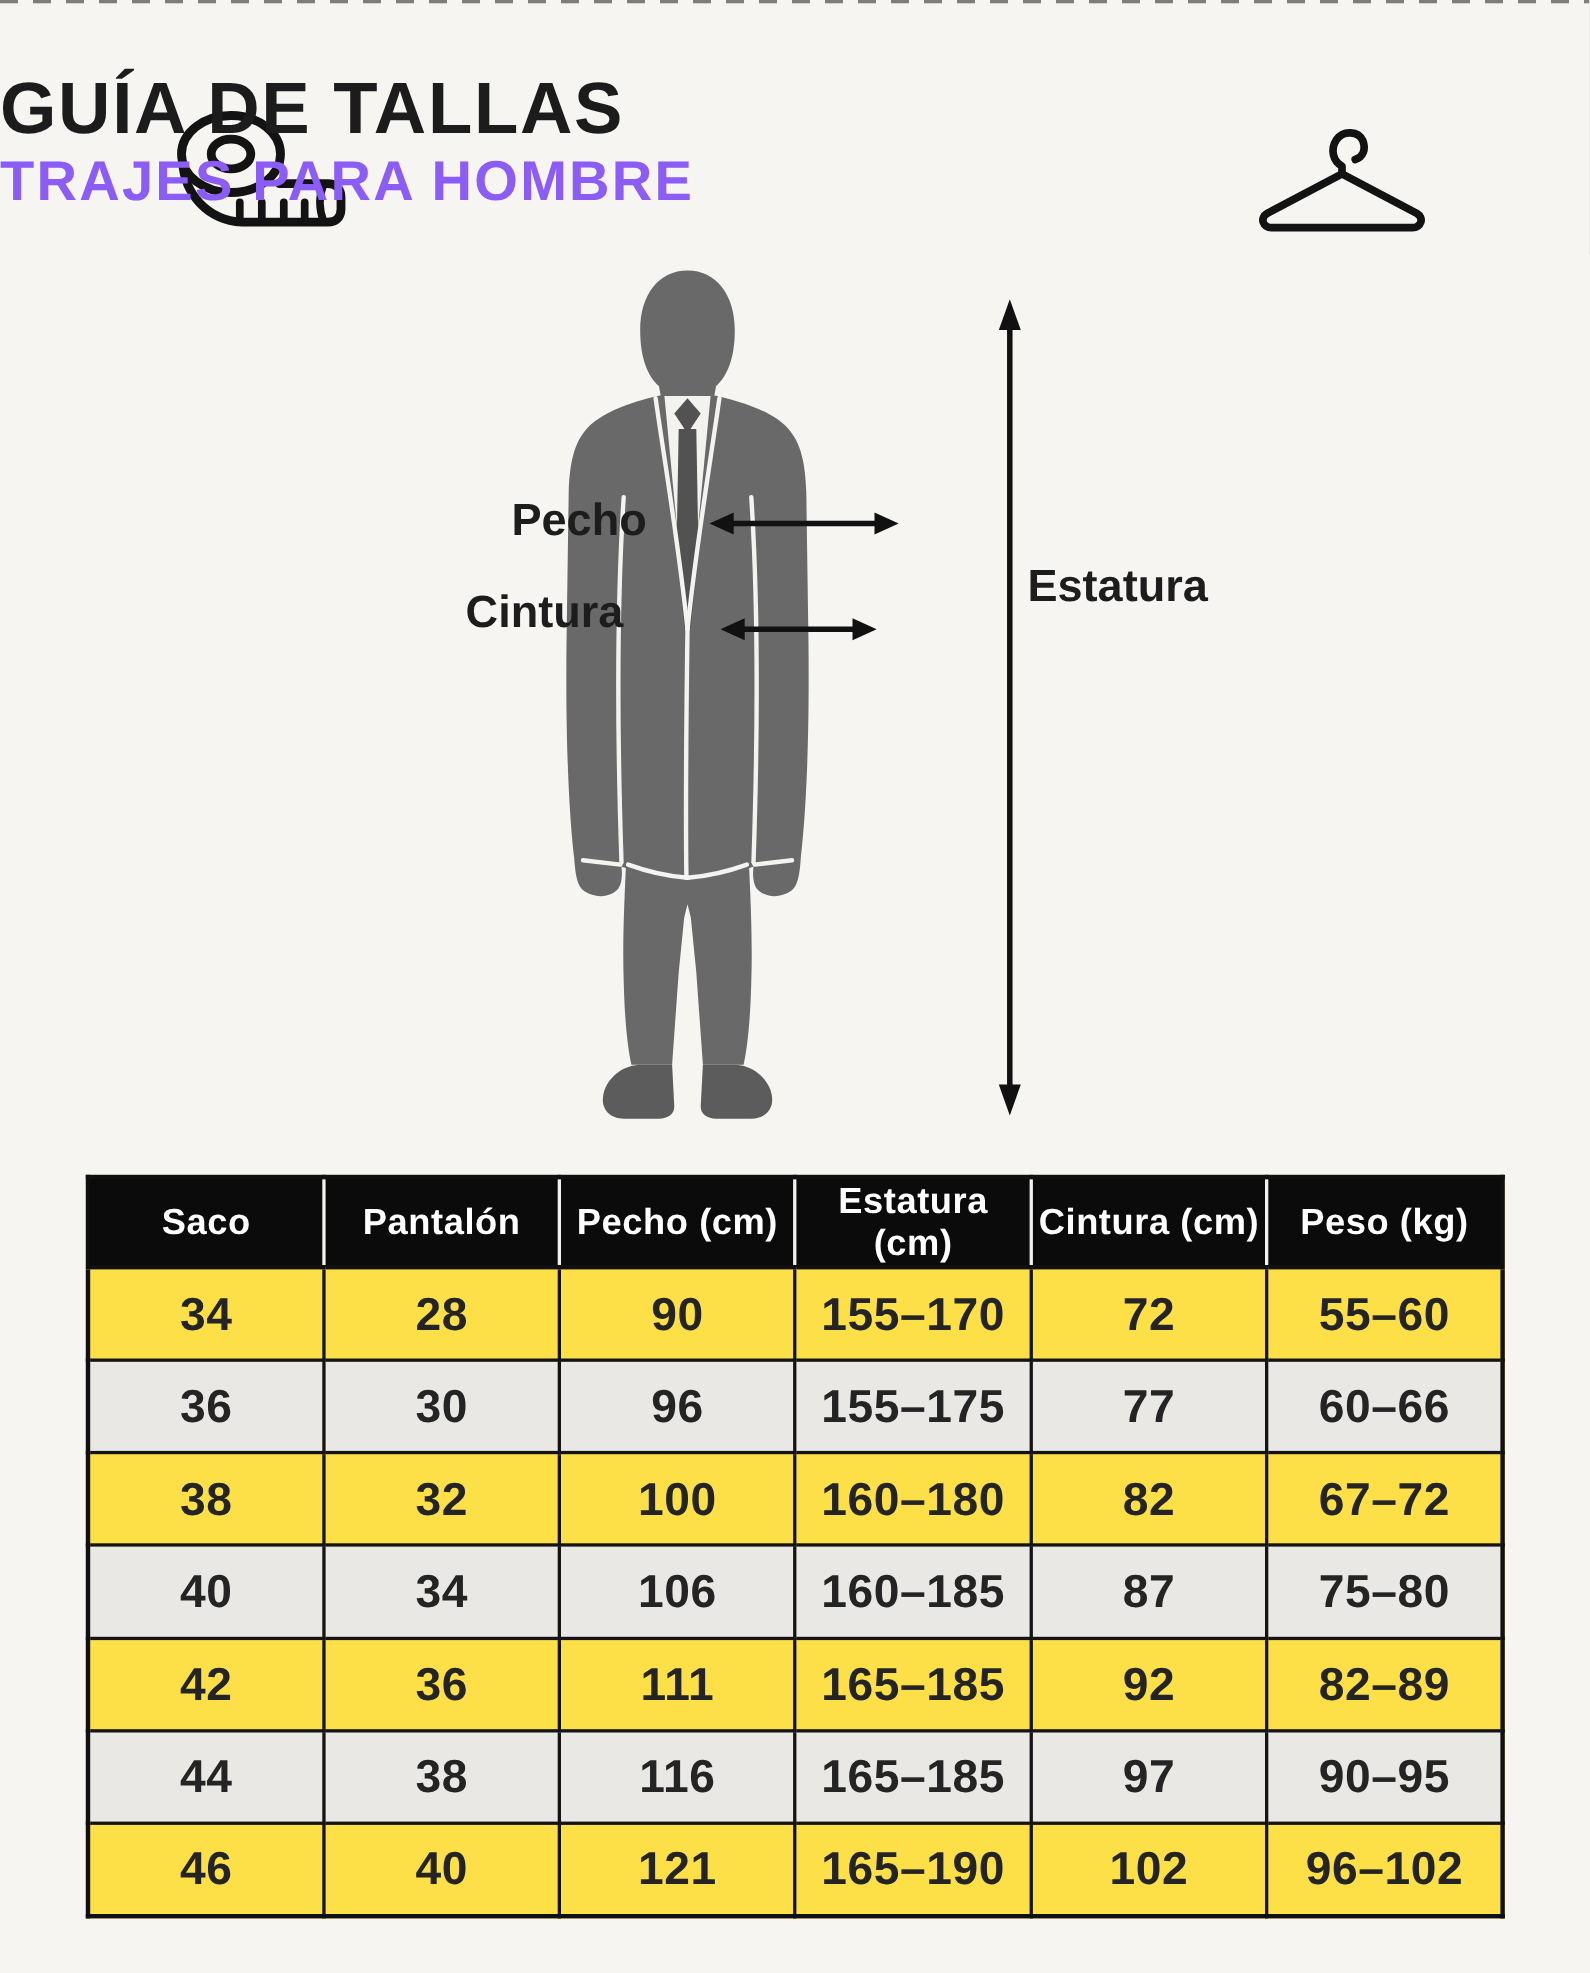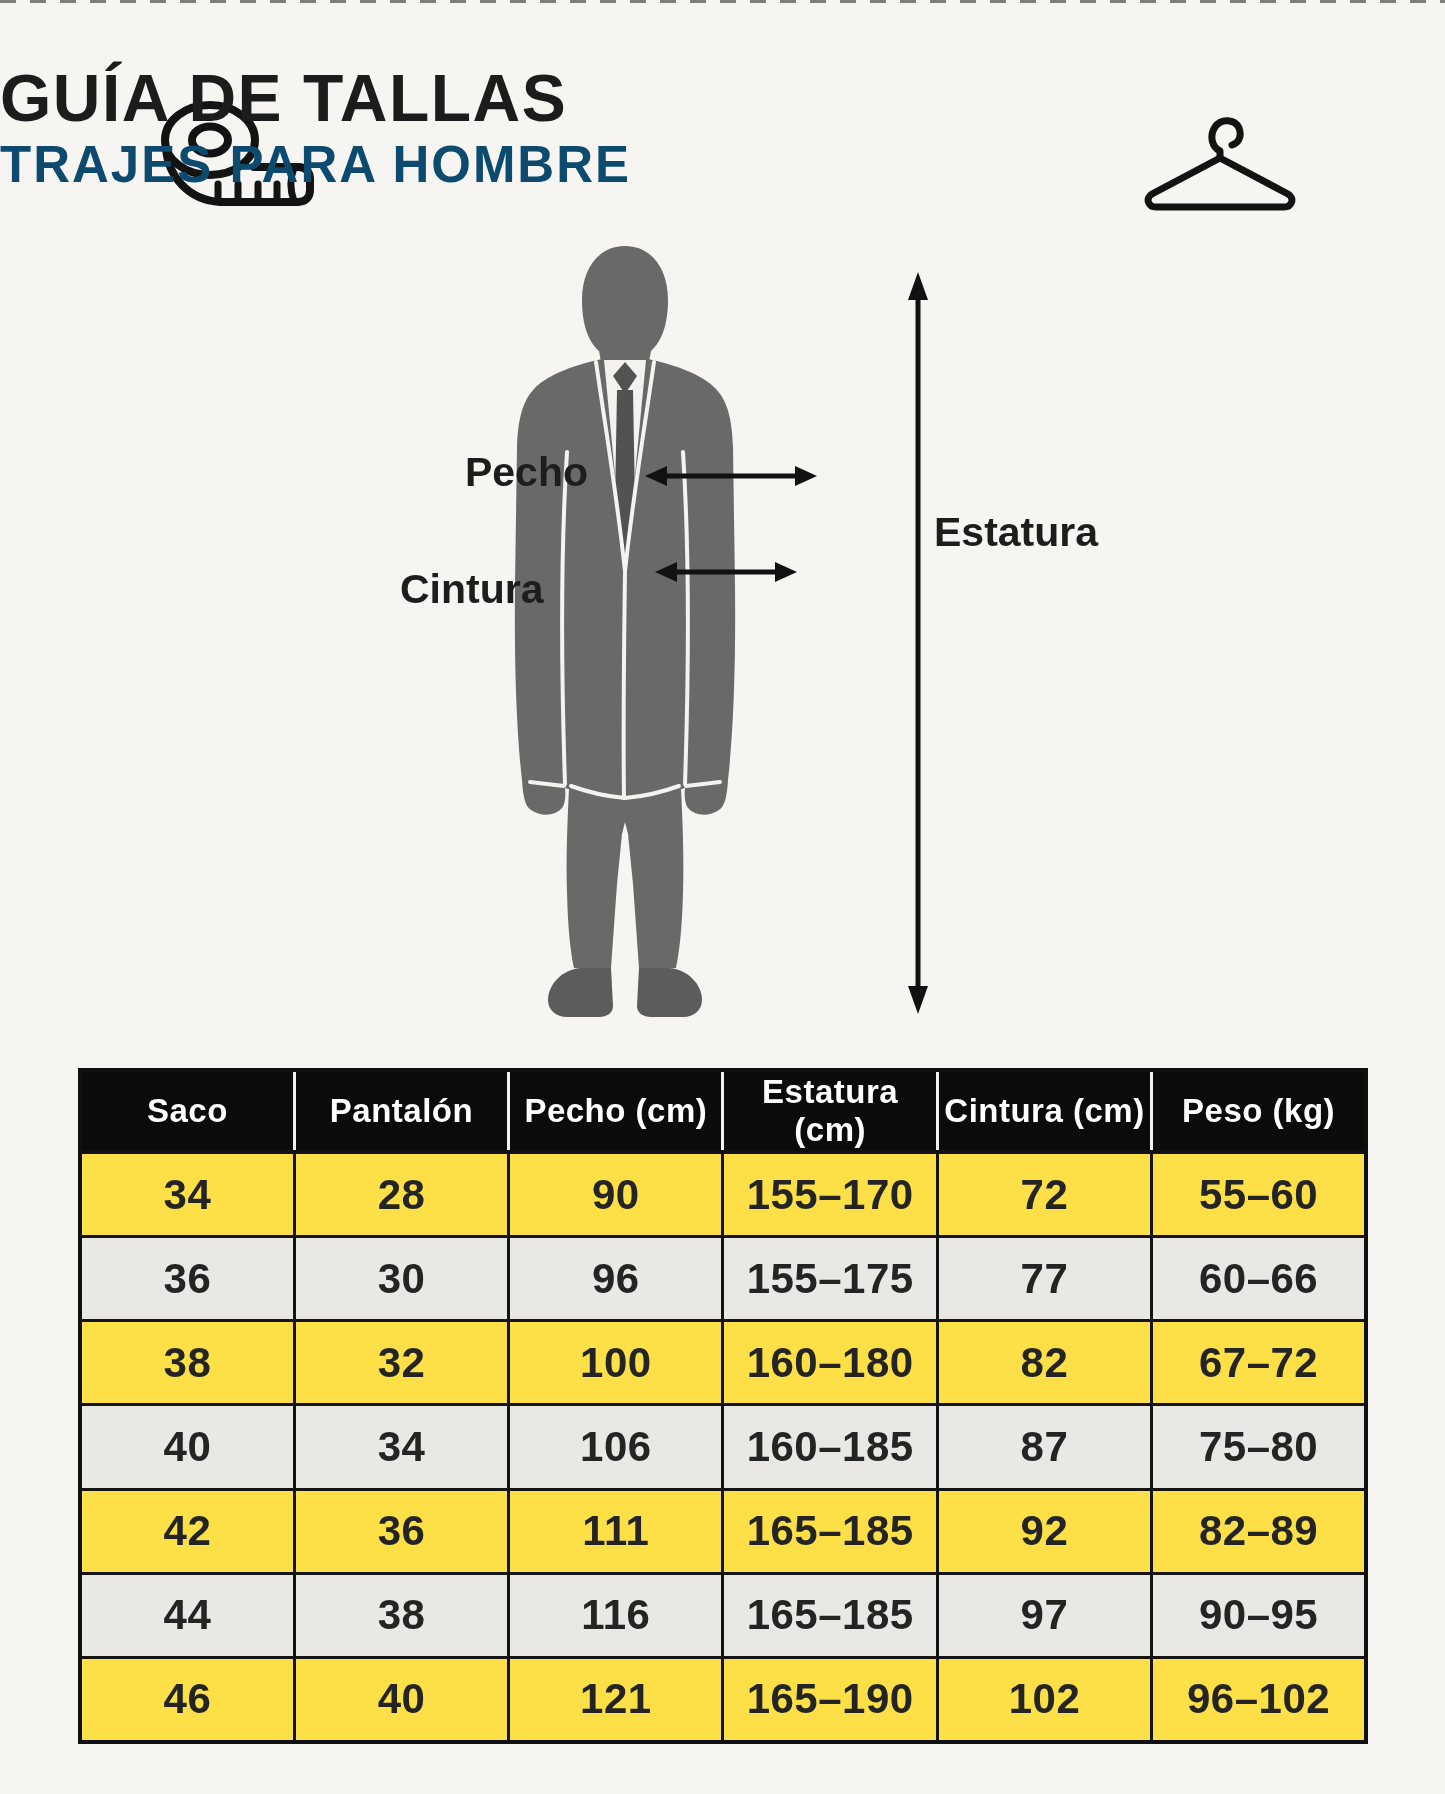--- a/index.html
+++ b/index.html
@@ -12,33 +12,33 @@
     position:absolute;top:0;left:0;width:100%;height:3px;
     background:repeating-linear-gradient(90deg,rgba(45,45,45,.8) 0 16px,rgba(45,45,45,0) 16px 30px);
     opacity:.75;
   }
   
   .titles{position:absolute;left:0;top:62px;width:100%;text-align:left;}
   .title{
     margin:0;font-size:66px;font-weight:600;letter-spacing:1.5px;color:#1c1c1c;line-height:1.1;
   }
   .subtitle{
-    margin:2px 0 12px 0;font-size:51px;font-weight:600;letter-spacing:2px;color:#0c4a6e;line-height:1.1;
+    margin:2px 0 12px 0;font-size:51px;font-weight:600;letter-spacing:2px;color:#8b5cf6;line-height:1.1;
   }
   .icon{position:absolute;}
   .icon svg{display:block;width:100%;height:100%;}
   .tape{left:158px;top:100px;width:158px;height:110px;}
   .hanger{left:1138px;top:106px;width:164px;height:108px;}
   
   .man{position:absolute;left:485px;top:240px;width:280px;height:780px;}
   .measure-label{
     position:absolute;font-size:41px;font-weight:600;color:#1d1d1d;line-height:1;white-space:nowrap;
   }
   .label-pecho{left:420px;top:452px;width:168px;text-align:right;}
-  .label-cintura{left:400px;top:569px;width:190px;text-align:left;}
+  .label-cintura{left:400px;top:536px;width:190px;text-align:center;}
   .label-estatura{left:934px;top:512px;}
   .arrow{position:absolute;}
   .arrow svg{display:block;width:100%;height:100%;}
   .arrow-pecho{left:645px;top:462px;width:172px;height:28px;}
   .arrow-cintura{left:655px;top:558px;width:142px;height:28px;}
   .arrow-estatura{left:905px;top:272px;width:26px;height:742px;}
   
   .size-table-wrap{position:absolute;left:78px;top:1068px;width:1290px;height:676px;}
   table.size-table{
     width:100%;height:100%;border-collapse:collapse;table-layout:fixed;

